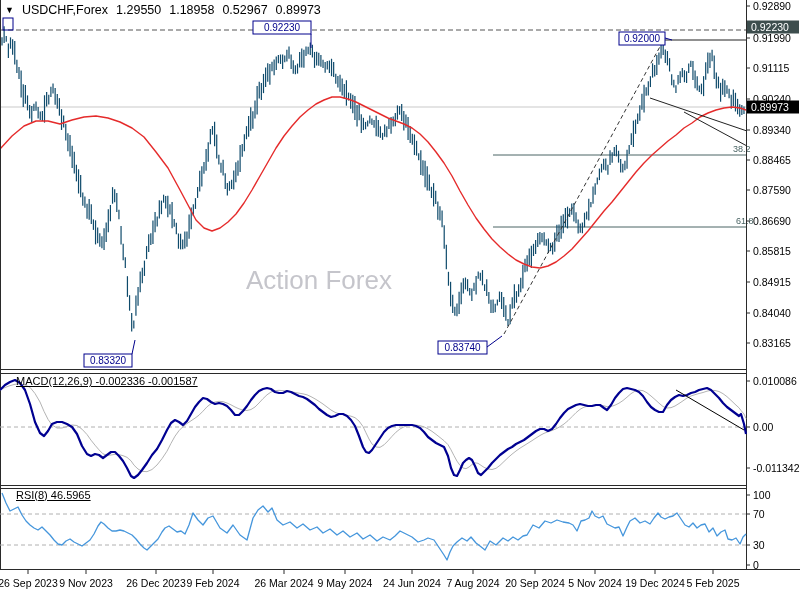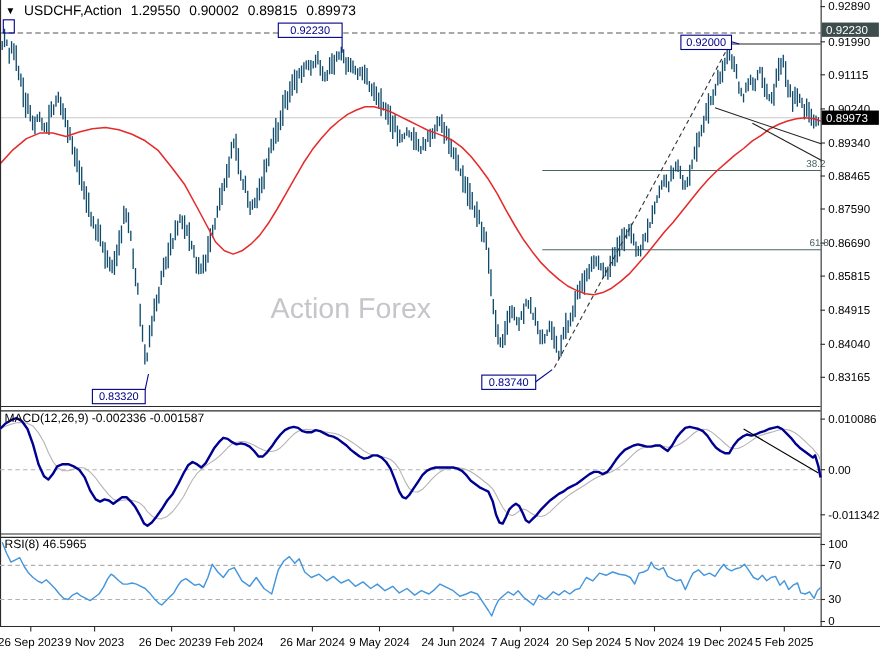--- a/index.html
+++ b/index.html
@@ -2,21 +2,21 @@
 <html><head>
 <meta charset="utf-8">
 <style>
   html,body{margin:0;padding:0;background:#ffffff;}
   .chart-wrap{position:relative;width:800px;height:600px;overflow:hidden;
     font-family:"Liberation Sans",sans-serif;background:#fff;}
   .chart-wrap svg{position:absolute;left:0;top:0;}
   .title-bar{position:absolute;top:3px;left:5px;font-size:12.5px;color:#000;
     display:flex;gap:8px;align-items:center;white-space:nowrap;}
   .title-bar .dd{font-size:9px;line-height:1;cursor:pointer;}
-  .ind-label{position:absolute;left:4px;font-size:11px;color:#000;white-space:nowrap;}
+  .ind-label{position:absolute;left:16px;font-size:11px;color:#000;white-space:nowrap;text-decoration:underline;}
   .watermark{font-size:26px;fill:#c5c5cb;}
   text{font-family:"Liberation Sans",sans-serif;}
 </style>
 </head>
 <body>
 
 <div class="chart-wrap">
   <svg id="cv" width="800" height="600" viewBox="0 0 800 600">
     <text class="watermark" x="246" y="289">Action Forex</text>
     <g id="gen">
@@ -472,22 +472,22 @@
         <text x="595" y="587" font-size="10.5" fill="#000000" text-anchor="middle">5 Nov 2024</text>
         <line x1="655" y1="569.5" x2="655" y2="574" stroke="#2a2a2a" stroke-width="1"></line>
         <text x="655" y="587" font-size="10.5" fill="#000000" text-anchor="middle">19 Dec 2024</text>
         <line x1="713" y1="569.5" x2="713" y2="574" stroke="#2a2a2a" stroke-width="1"></line>
         <text x="713" y="587" font-size="10.5" fill="#000000" text-anchor="middle">5 Feb 2025</text>
       </g>
   </svg>
 
   <div class="title-bar">
     <span class="dd">▼</span>
-    <span>USDCHF,Action</span>
+    <span>USDCHF,Forex</span>
     <span>1.29550</span>
-    <span>0.90002</span>
-    <span>0.89815</span>
+    <span>1.18958</span>
+    <span>0.52967</span>
     <span>0.89973</span>
   </div>
 
   <div class="ind-label" style="top:375px">MACD(12,26,9) -0.002336 -0.001587</div>
   <div class="ind-label" style="top:489px">RSI(8) 46.5965</div>
 </div>
 
 </body></html>

